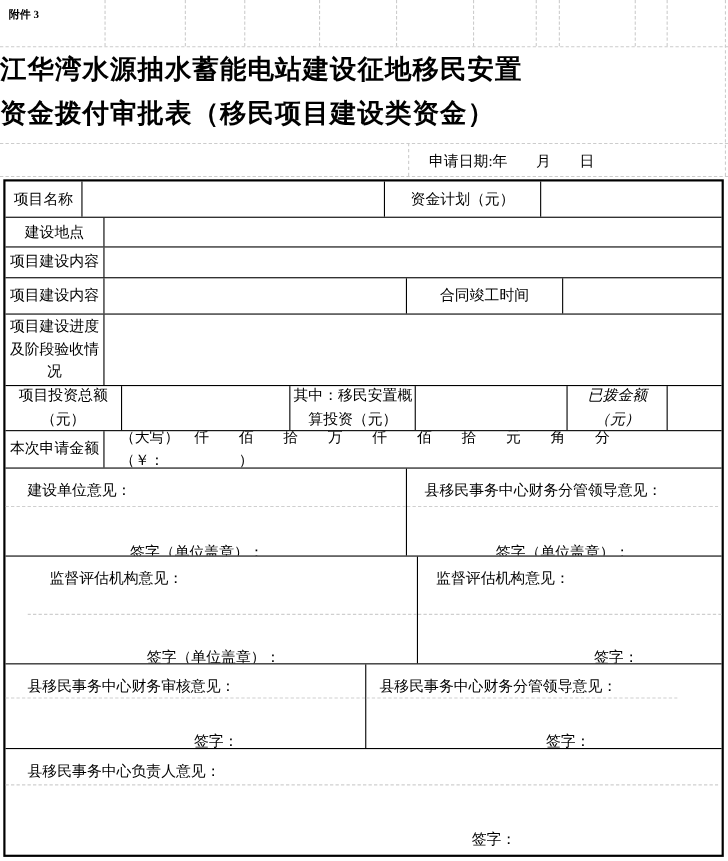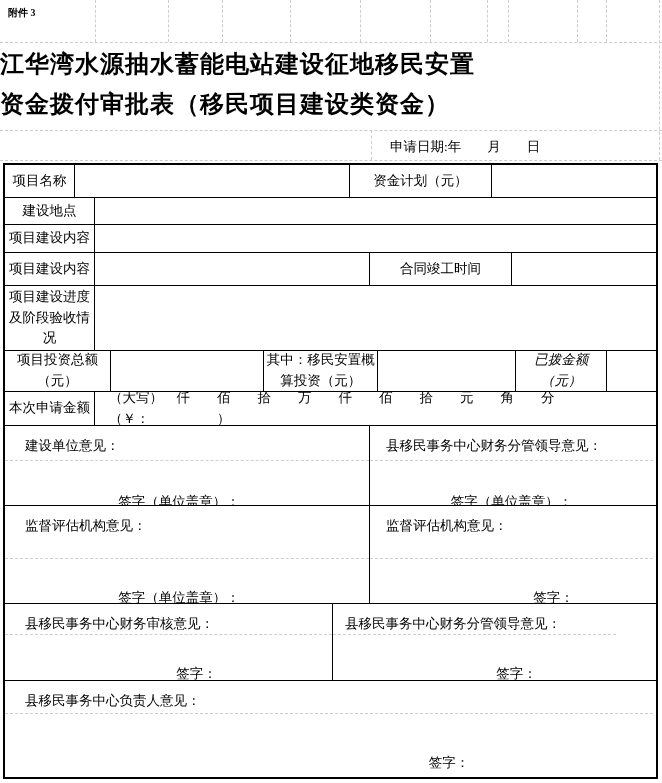--- a/index.html
+++ b/index.html
@@ -138,21 +138,21 @@
       <div class="cell op" style="width:283px;">
         <div class="op-h" style="left:16px;">县移民事务中心财务分管领导意见：</div>
         <div class="op-dash" style="top:34px;"></div>
         <div class="op-sig" style="top:38px;">
           <span class="sig-line" style="display:block;">签字（单位盖章）：</span>
           
         </div>
       </div>
     </div>
 
-    <div class="row" style="height:98px;">
+    <div class="row" style="height:98px;padding-left:20px;">
       <div class="cell op" style="width:365px;">
         <div class="op-h">监督评估机构意见：</div>
         <div class="op-dash" style="top:52px;"></div>
         <div class="op-sig" style="top:54px;">
           <span class="sig-line" style="transform:translateX(-8px); display:block;">签字（单位盖章）：</span>
           
         </div>
       </div>
       <div class="cell op" style="width:283px;">
         <div class="op-h" style="left:16px;">监督评估机构意见：</div>

